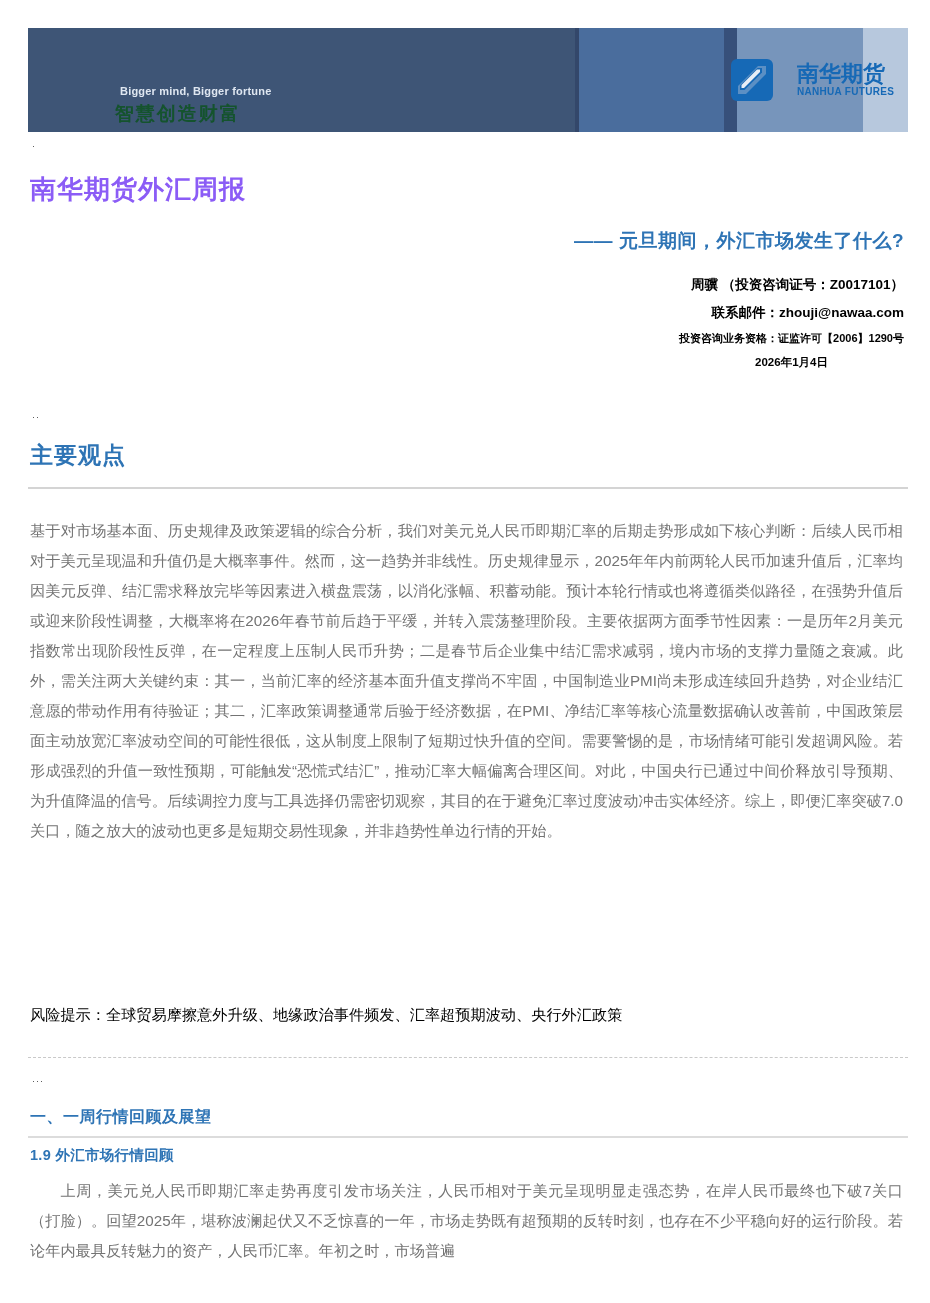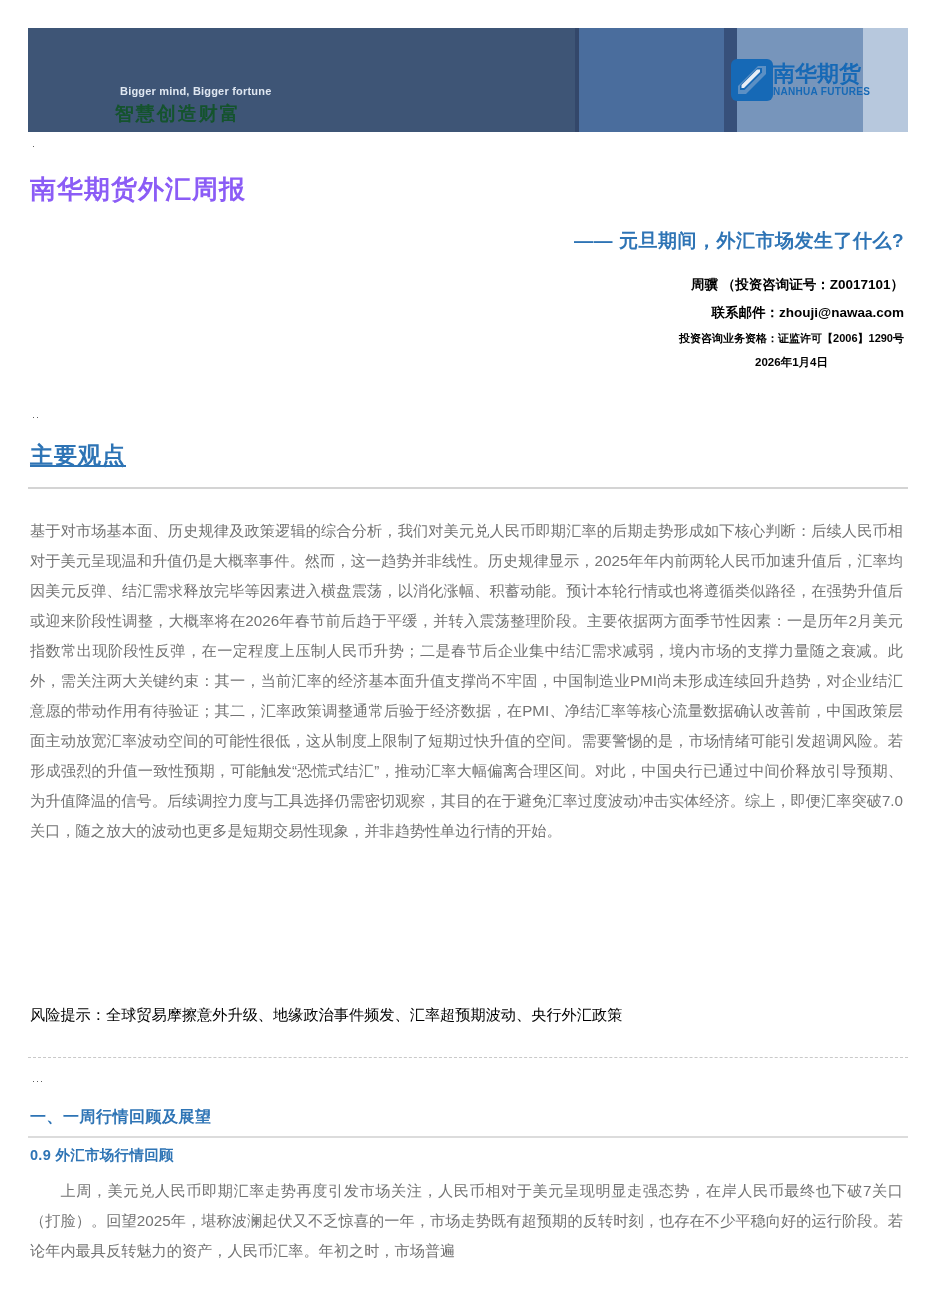--- a/index.html
+++ b/index.html
@@ -60,21 +60,21 @@
     color: #14532d;
     margin-top: 2px;
   }
 
   .logo-wrap {
     position: absolute;
     left: 731px;
     top: 59px;
     display: flex;
     align-items: center;
-    gap: 0;
+    gap: 24px;
   }
   .logo-mark {
     width: 42px;
     height: 42px;
     flex: 0 0 auto;
   }
   .logo-text { line-height: 1; }
   .logo-cn {
     font-size: 22px;
     font-weight: 700;
@@ -255,29 +255,29 @@
   <div class="doc-title">南华期货外汇周报</div>
   <div class="doc-subtitle">—— 元旦期间，外汇市场发生了什么?</div>
 
   <div class="author-block">
     <div class="author-line-1">周骥 （投资咨询证号：Z0017101）</div>
     <div class="author-line-2">联系邮件：zhouji@nawaa.com</div>
     <div class="author-line-3">投资咨询业务资格：证监许可【2006】1290号</div>
     <div class="author-line-4">2026年1月4日</div>
   </div>
 
-  <div class="h-main" style="top:440px;text-decoration:underline;">主要观点</div>
+  <div class="h-main" style="top:440px;">主要观点</div>
   <div class="rule" style="top:487px;"></div>
 
   <div class="body-text" style="top:516px;">基于对市场基本面、历史规律及政策逻辑的综合分析，我们对美元兑人民币即期汇率的后期走势形成如下核心判断：后续人民币相对于美元呈现温和升值仍是大概率事件。然而，这一趋势并非线性。历史规律显示，2025年年内前两轮人民币加速升值后，汇率均因美元反弹、结汇需求释放完毕等因素进入横盘震荡，以消化涨幅、积蓄动能。预计本轮行情或也将遵循类似路径，在强势升值后或迎来阶段性调整，大概率将在2026年春节前后趋于平缓，并转入震荡整理阶段。主要依据两方面季节性因素：一是历年2月美元指数常出现阶段性反弹，在一定程度上压制人民币升势；二是春节后企业集中结汇需求减弱，境内市场的支撑力量随之衰减。此外，需关注两大关键约束：其一，当前汇率的经济基本面升值支撑尚不牢固，中国制造业PMI尚未形成连续回升趋势，对企业结汇意愿的带动作用有待验证；其二，汇率政策调整通常后验于经济数据，在PMI、净结汇率等核心流量数据确认改善前，中国政策层面主动放宽汇率波动空间的可能性很低，这从制度上限制了短期过快升值的空间。需要警惕的是，市场情绪可能引发超调风险。若形成强烈的升值一致性预期，可能触发“恐慌式结汇”，推动汇率大幅偏离合理区间。对此，中国央行已通过中间价释放引导预期、为升值降温的信号。后续调控力度与工具选择仍需密切观察，其目的在于避免汇率过度波动冲击实体经济。综上，即便汇率突破7.0关口，随之放大的波动也更多是短期交易性现象，并非趋势性单边行情的开始。</div>
 
   <div class="risk-line" style="top:1000px;">风险提示：全球贸易摩擦意外升级、地缘政治事件频发、汇率超预期波动、央行外汇政策</div>
 
   <div class="rule-dotted" style="top:1057px;"></div>
 
   <div class="h-sec" style="top:1107px;">一、一周行情回顾及展望</div>
   <div class="rule" style="top:1136px; height:2px; background:#dcdcdc;"></div>
 
-  <div class="h-sub" style="top:1146px;">0.9 外汇市场行情回顾</div>
+  <div class="h-sub" style="top:1146px;">1.9 外汇市场行情回顾</div>
 
   <div class="body-text indent" style="top:1176px;">上周，美元兑人民币即期汇率走势再度引发市场关注，人民币相对于美元呈现明显走强态势，在岸人民币最终也下破7关口（打脸）。回望2025年，堪称波澜起伏又不乏惊喜的一年，市场走势既有超预期的反转时刻，也存在不少平稳向好的运行阶段。若论年内最具反转魅力的资产，人民币汇率。年初之时，市场普遍</div>
 
 </div>
 
 </body></html>

